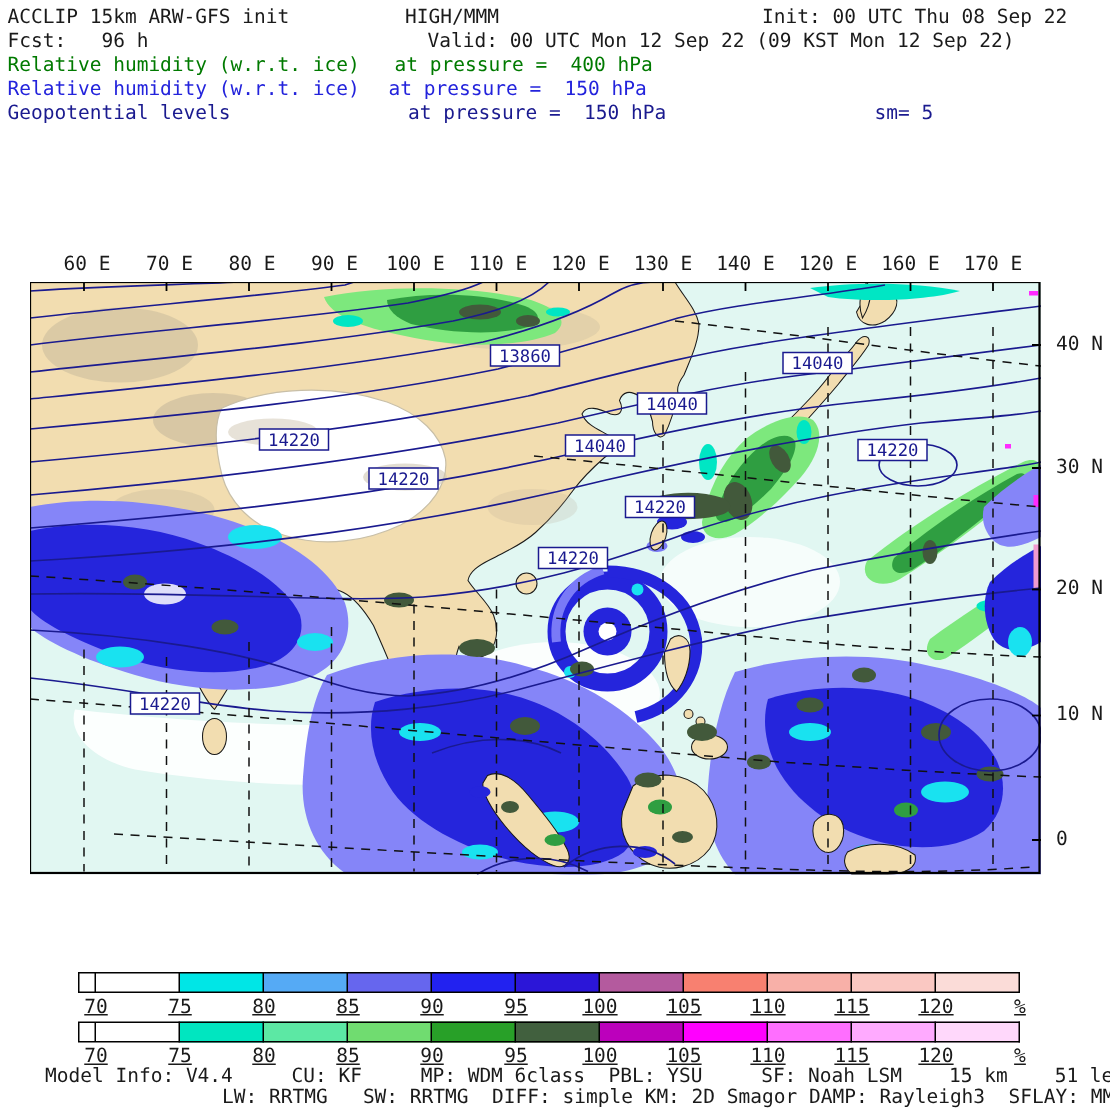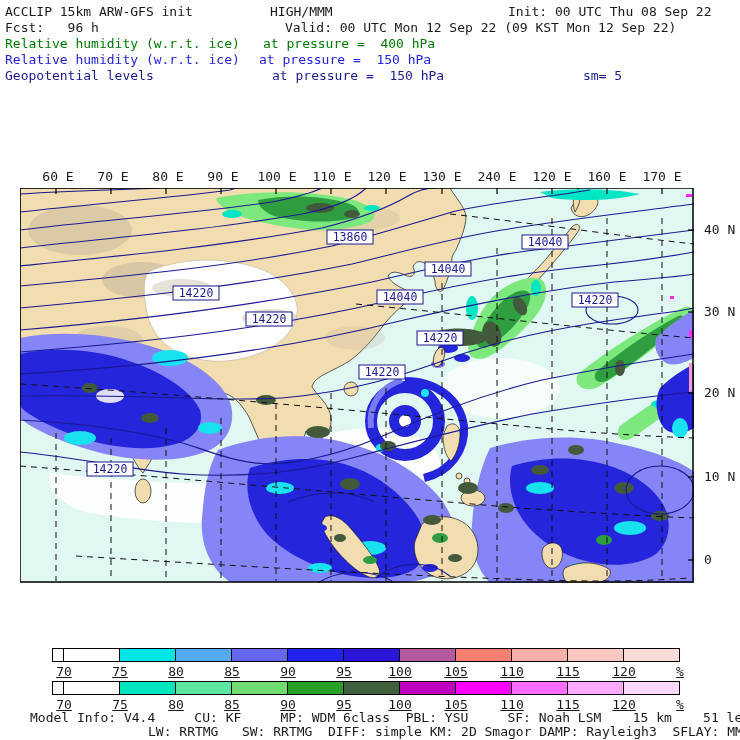--- a/index.html
+++ b/index.html
@@ -40,21 +40,21 @@
   <span class="abs navy" style="left:583px;top:68px;">sm= 5</span>
 
   <span class="abs lonlab" style="left:34px;top:169px;">60 E</span>
   <span class="abs lonlab" style="left:89px;top:169px;">70 E</span>
   <span class="abs lonlab" style="left:144px;top:169px;">80 E</span>
   <span class="abs lonlab" style="left:199px;top:169px;">90 E</span>
   <span class="abs lonlab" style="left:253px;top:169px;">100 E</span>
   <span class="abs lonlab" style="left:308px;top:169px;">110 E</span>
   <span class="abs lonlab" style="left:363px;top:169px;">120 E</span>
   <span class="abs lonlab" style="left:418px;top:169px;">130 E</span>
-  <span class="abs lonlab" style="left:473px;top:169px;">240 E</span>
+  <span class="abs lonlab" style="left:473px;top:169px;">140 E</span>
   <span class="abs lonlab" style="left:528px;top:169px;">120 E</span>
   <span class="abs lonlab" style="left:583px;top:169px;">160 E</span>
   <span class="abs lonlab" style="left:638px;top:169px;">170 E</span>
 
   <span class="abs latlab" style="left:704px;top:222px;">40 N</span>
   <span class="abs latlab" style="left:704px;top:304px;">30 N</span>
   <span class="abs latlab" style="left:704px;top:385px;">20 N</span>
   <span class="abs latlab" style="left:704px;top:469px;">10 N</span>
   <span class="abs latlab" style="left:704px;top:552px;">0</span>
 

